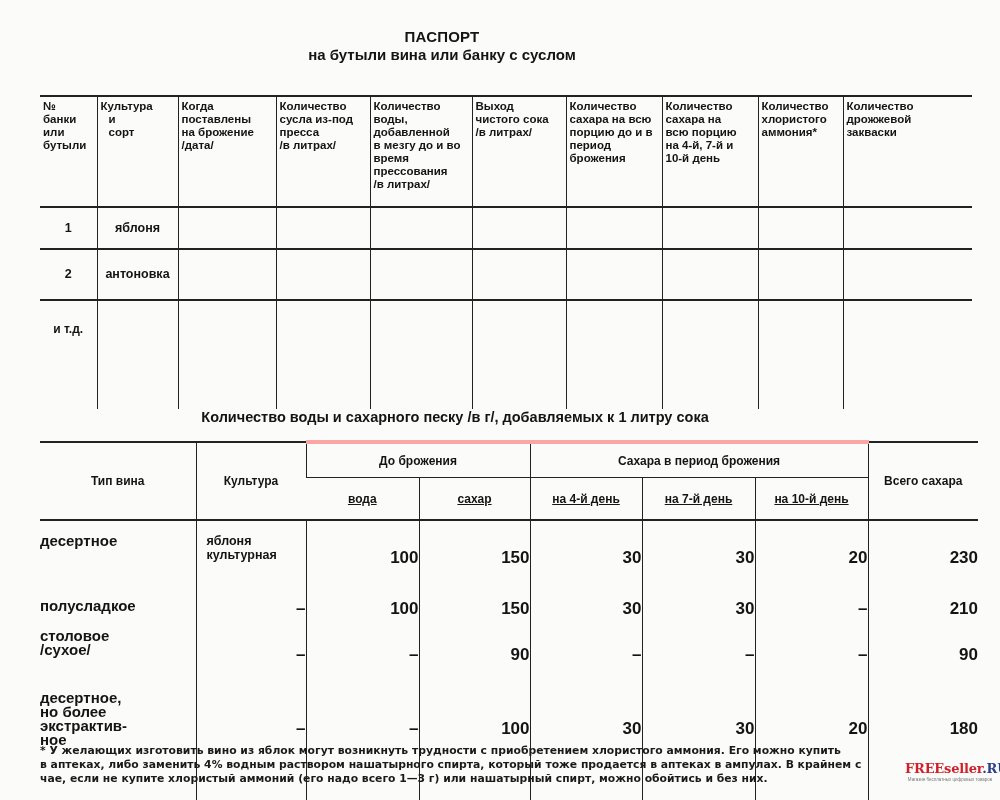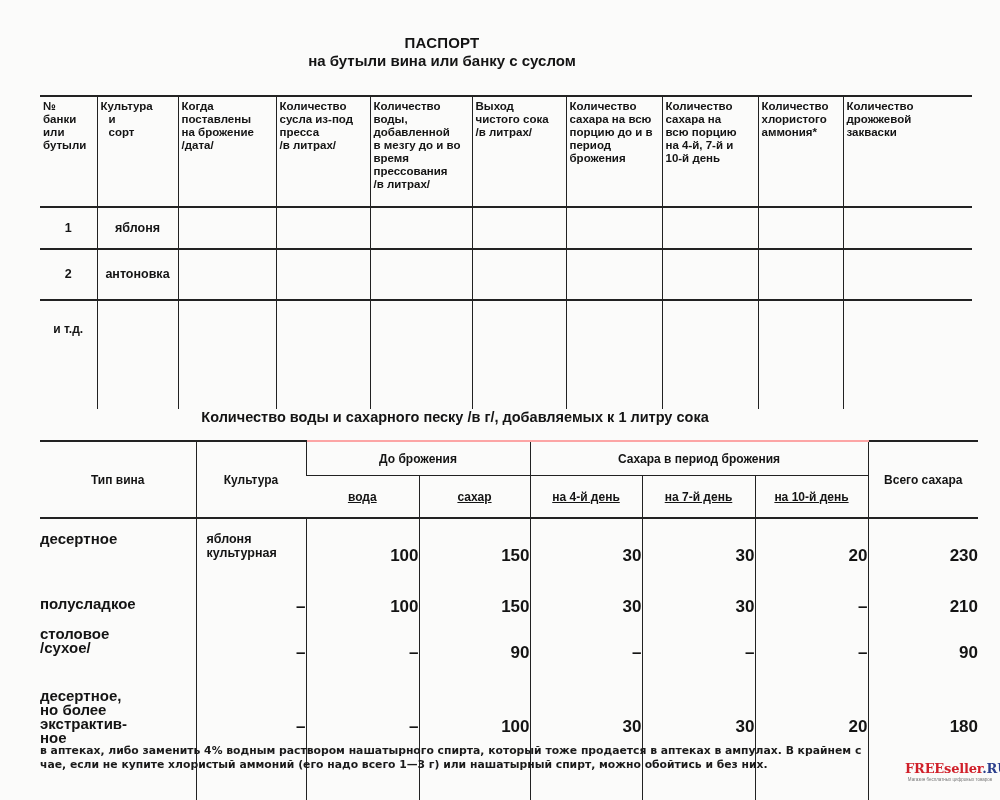--- a/index.html
+++ b/index.html
@@ -4,21 +4,21 @@
   <style>
     html, body { margin: 0; padding: 0; }
     body {
       width: 1000px; height: 800px; overflow: hidden;
       background: #fbfbfa;
       font-family: "Liberation Sans", "DejaVu Sans", sans-serif;
       color: #141414;
       position: relative;
     }
     .title-block {
-      position: absolute; left: 0; top: 34px; width: 860px;
+      position: absolute; left: 0; top: 28px; width: 860px;
       text-align: center; font-weight: bold;
     }
     .title-main { font-size: 15px; letter-spacing: 0.2px; margin-left: 24px; line-height: 18px; }
     .title-sub { font-size: 15px; line-height: 18px; margin-left: 24px; }
 
     
     .passport {
       position: absolute; left: 40px; top: 95px;
       border-collapse: collapse; table-layout: fixed;
     }
@@ -51,21 +51,21 @@
     .sugar {
       position: absolute; left: 40px; top: 440px;
       border-collapse: collapse; table-layout: fixed;
     }
     .sugar th, .sugar td {
       border-left: 1.4px solid #222;
       padding: 0; font-size: 12px; font-weight: bold;
     }
     .sugar tr > *:first-child { border-left: none; }
     .sugar thead th {
-      border-top: 2px solid #fca5a5; text-align: center; vertical-align: middle;
+      border-top: 4px solid #fca5a5; text-align: center; vertical-align: middle;
     }
     .sugar thead tr.h1 th { height: 33px; }
     .sugar thead tr.h2 th { height: 41px; border-top: 1.4px solid #222; text-decoration: underline; }
     .sugar thead th.rowspan2 { border-top: 2px solid #222; }
     .sugar tbody tr:first-child td { border-top: 2px solid #222; }
     .sugar tbody td { text-align: right; vertical-align: top; font-size: 17px; }
     .sugar tbody td.wine-type { text-align: left; font-size: 15px; line-height: 14px; padding-left: 0; }
     .sugar tbody td.culture { text-align: left; font-size: 12.5px; line-height: 14px; padding-left: 10px; }
     .sugar tbody tr.r1 td { height: 48px; }
     .sugar tbody tr.r2 td { height: 28px; }
@@ -305,20 +305,21 @@
       <td class="val">30</td>
       <td class="val">30</td>
       <td class="val">20</td>
       <td class="val">180</td>
     </tr>
   </tbody>
 
 </table>
 
 <div class="footnote">
+  <div>* У желающих изготовить вино из яблок могут возникнуть трудности с приобретением хлористого аммония. Его можно купить</div>
   <div>в аптеках, либо заменить 4% водным раствором нашатырного спирта, который тоже продается в аптеках в ампулах. В крайнем с</div>
   <div>чае, если не купите хлористый аммоний (его надо всего 1—3 г) или нашатырный спирт, можно обойтись и без них.</div>
 </div>
 
 <div class="watermark">
   <div class="wm-brand"><span>FREEseller</span><span class="wm-tld">.RU</span></div>
   <div class="wm-tag">Магазин бесплатных цифровых товаров</div>
 </div>
 
 </body></html>

